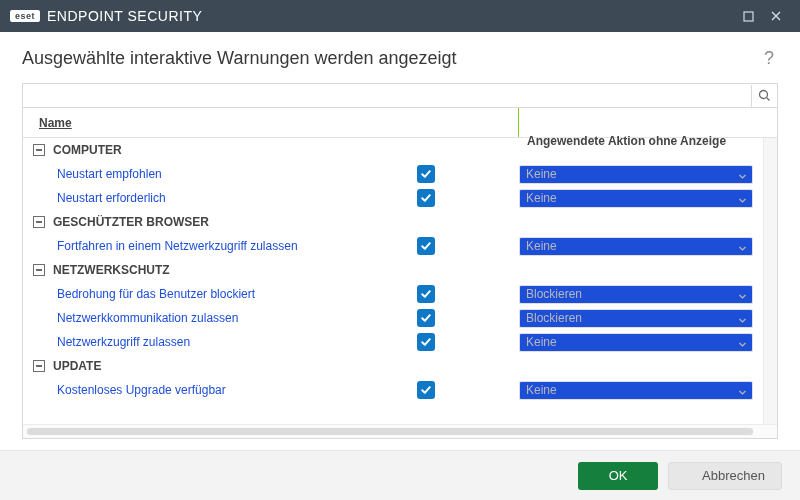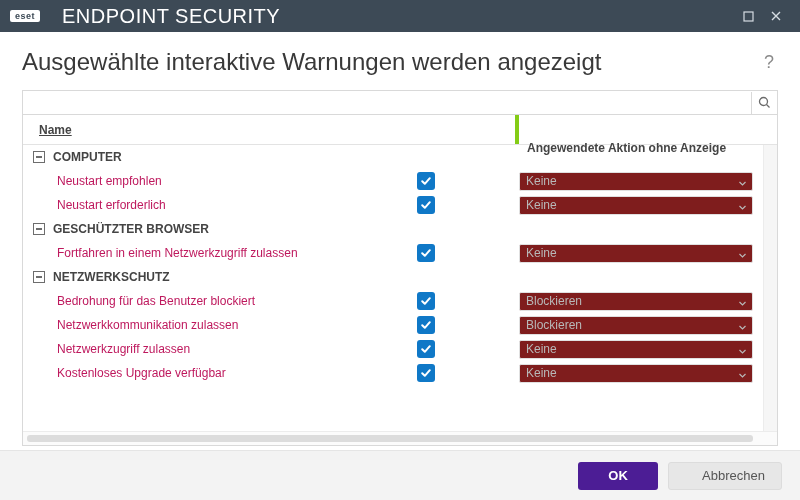--- a/index.html
+++ b/index.html
@@ -1,67 +1,67 @@
 <!DOCTYPE html>
 <html><head>
 <meta charset="utf-8">
 <style>
   * { box-sizing: border-box; margin: 0; padding: 0; }
   html, body { width: 800px; height: 500px; font-family: "Segoe UI", Arial, sans-serif; background: #fff; overflow: hidden; }
 
   .titlebar { height: 32px; background: #3d4a56; color: #fff; display: flex; align-items: center; padding: 0 10px; font-size: 13px; }
-  .titlebar .brand-badge { background: #fff; color: #3d4a56; font-weight: 700; font-size: 9px; padding: 1px 5px; border-radius: 2px; letter-spacing: 0.5px; margin-right: 22px; }
-  .titlebar .brand-text { font-weight: 300; letter-spacing: 0.5px; font-size: 20px; }
+  .titlebar .brand-badge { background: #fff; color: #3d4a56; font-weight: 700; font-size: 9px; padding: 1px 5px; border-radius: 2px; letter-spacing: 0.5px; margin-right: 7px; }
+  .titlebar .brand-text { font-weight: 300; letter-spacing: 0.5px; font-size: 14px; }
   .titlebar .spacer { flex: 1; }
   .titlebar .win-btn { width: 28px; height: 28px; display: flex; align-items: center; justify-content: center; color: #d6dde3; cursor: default; }
   .titlebar svg { display: block; }
 
   .header-row { display: flex; align-items: center; padding: 16px 22px 14px 22px; }
-  .page-title { font-size: 24px; font-weight: 400; color: #393939; flex: 1; }
+  .page-title { font-size: 18px; font-weight: 400; color: #393939; flex: 1; }
   .help { color: #8a8a8a; font-size: 18px; padding: 0 4px; cursor: default; }
 
   .content { padding: 0 22px; }
   .toolbar { display: flex; justify-content: flex-end; border: 1px solid #d9d9d9; border-bottom: none; height: 24px; align-items: center; }
   .search-btn { width: 26px; height: 22px; display: flex; align-items: center; justify-content: center; border-left: 1px solid #d9d9d9; color: #6b6b6b; }
 
   .grid-wrap { border: 1px solid #d9d9d9; height: 332px; display: flex; flex-direction: column; }
   .grid-head { display: flex; height: 30px; border-bottom: 1px solid #e3e3e3; font-size: 12px; font-weight: 700; color: #444; align-items: center; }
-  .col-name { flex: 1; padding-left: 16px; border-right: 4px solid #84cc16; height: 100%; display: flex; align-items: center; text-decoration: underline; }
+  .col-name { flex: 1; padding-left: 16px; border-right: 1px solid #84cc16; height: 100%; display: flex; align-items: center; text-decoration: underline; }
   .col-ask { width: 110px; padding-left: 8px; border-right: 1px solid #e7e7e7; height: 100%; display: flex; align-items: center; }
   .col-action { width: 244px; padding-left: 8px; height: 100%; display: flex; align-items: center; margin-top: 37px; }
   .col-scroll { width: 14px; border-left: 1px solid #ececec; background: #f4f4f4; }
 
   .grid-body { flex: 1; overflow: hidden; font-size: 12px; color: #555; position: relative; }
   .rows { display: flex; flex-direction: column; }
   .row { display: flex; align-items: center; height: 24px; justify-content: center; }
   .row .cell-name { flex: 1; display: flex; align-items: center; padding-left: 10px; }
   .row .cell-ask { width: 110px; display: flex; align-items: center; padding-left: 8px; }
   .row .cell-action { width: 244px; display: flex; align-items: center; padding-left: 0; }
   .row .cell-scroll { width: 14px; }
 
   .group .cell-name { font-weight: 700; color: #444; }
-  .item .cell-name { padding-left: 34px; color: #be185d; }
+  .item .cell-name { padding-left: 34px; color: #1d4ed8; }
 
   .expander { width: 12px; height: 12px; border: 1px solid #6d6d6d; background: #fff; display: flex; align-items: center; justify-content: center; margin-right: 8px; color:#4a4a4a; }
   .expander svg { display:block; }
 
   .chk { width: 18px; height: 18px; border-radius: 3px; background: #0f78c7; display: flex; align-items: center; justify-content: center; }
   .chk svg { display: block; }
 
-  .dd { width: 234px; height: 19px; background: #7f1d1d; border: 1px solid #e0e0e0; border-radius: 2px; display: flex; align-items: center; padding: 0 6px; color: #b8b8b8; font-size: 12px; position: relative; }
+  .dd { width: 234px; height: 19px; background: #1d4ed8; border: 1px solid #e0e0e0; border-radius: 2px; display: flex; align-items: center; padding: 0 6px; color: #b8b8b8; font-size: 12px; position: relative; }
   .dd .dd-caret { position: absolute; right: 5px; top: 4px; color: #b8b8b8; }
 
   .hscroll { height: 14px; border-top: 1px solid #ececec; background: #fbfbfb; display:flex; align-items:center; padding:0 4px;}
   .hscroll .thumb { height:7px; background:#dcdcdc; border-radius:3px; flex:1; margin-right:20px;}
 
   .vscroll-track { position:absolute; right:0; top:0; width:14px; height:100%; background:#f6f6f6; border-left:1px solid #ececec;}
 
   .footer { position: absolute; bottom: 0; left: 0; right: 0; height: 50px; background: #f3f3f3; border-top: 1px solid #e5e5e5; display: flex; align-items: center; justify-content: flex-end; padding: 0 18px; gap: 10px; }
   .btn { height: 28px; min-width: 80px; border-radius: 3px; font-size: 13px; display: flex; align-items: center; justify-content: center; padding: 0 16px; cursor: default; }
-  .btn-primary { background: #4c1d95; color: #fff; font-weight: 700; }
+  .btn-primary { background: #15803d; color: #fff; font-weight: 400; }
   .btn-secondary { background: #e7e7e7; color: #555; font-weight: 400; border:1px solid #dcdcdc;padding-left:33px;}
 </style>
 </head>
 <body>
 
 <div class="titlebar">
   <span class="brand-badge">eset</span>
   <span class="brand-text">ENDPOINT SECURITY</span>
   <span class="spacer"></span>
   <span class="win-btn">
@@ -259,20 +259,33 @@
             <div class="cell-action">
               <div class="dd">
                 <span>Keine</span>
                 <span class="dd-caret"><svg width="9" height="9" viewBox="0 0 9 9">
                     <path d="M1.5 3 L4.5 6 L7.5 3" stroke="currentColor" stroke-width="1.2" fill="none"></path>
                   </svg></span>
               </div>
             </div>
             <div class="cell-scroll"></div>
           </div>
+          <div class="row group">
+            <div class="cell-name">
+              <span class="expander">
+                <svg width="8" height="8" viewBox="0 0 8 8">
+                  <rect x="1" y="3.2" width="6" height="1.6" fill="currentColor"></rect>
+                </svg>
+              </span>
+              <span>UPDATE</span>
+            </div>
+            <div class="cell-ask"></div>
+            <div class="cell-action"></div>
+            <div class="cell-scroll"></div>
+          </div>
           <div class="row item">
             <div class="cell-name">
               <span>Kostenloses Upgrade verfügbar</span>
             </div>
             <div class="cell-ask">
               <span class="chk">
                 <svg width="12" height="12" viewBox="0 0 12 12">
                   <path d="M2.2 6.2 L4.8 8.8 L9.8 3.2" stroke="#fff" stroke-width="2" fill="none" stroke-linecap="round" stroke-linejoin="round"></path>
                 </svg>
               </span>

